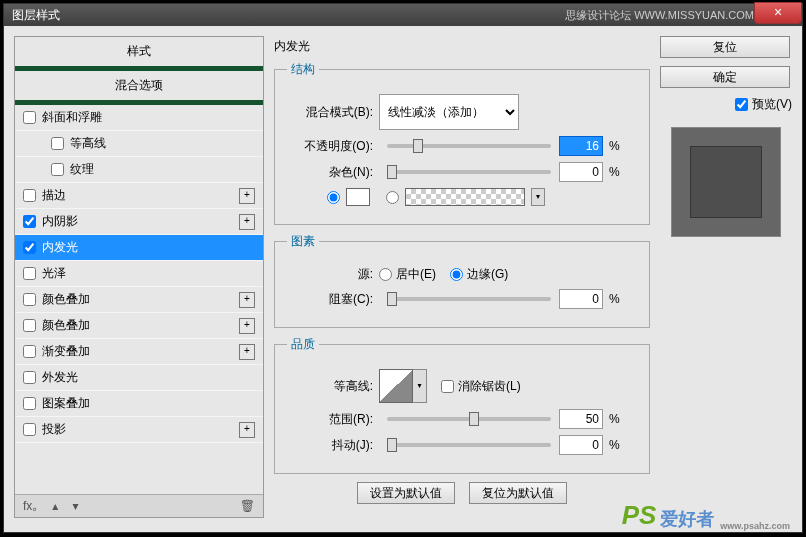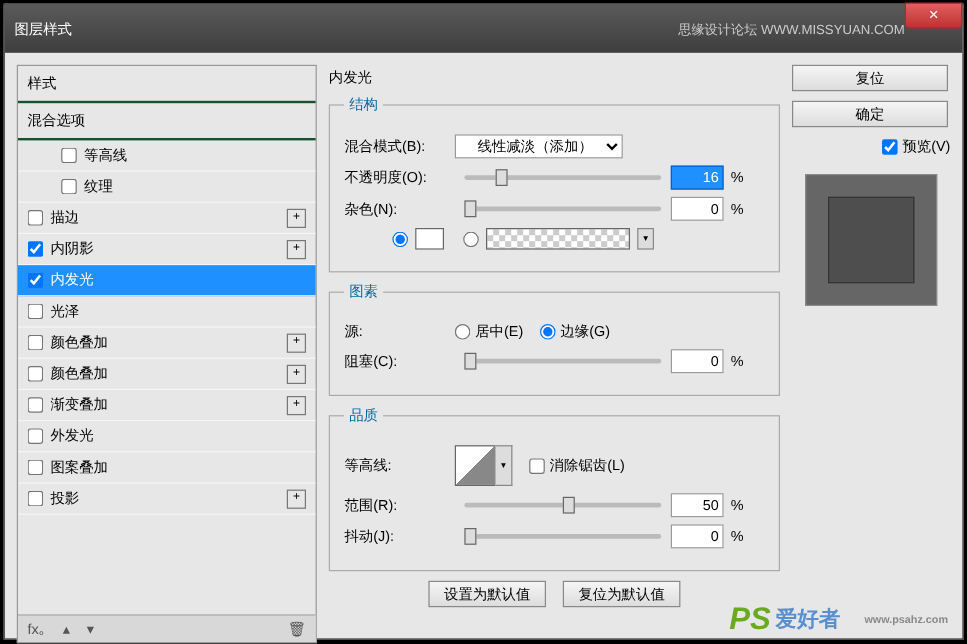--- a/index.html
+++ b/index.html
@@ -1,76 +1,80 @@
 <!DOCTYPE html>
 <html><head>
 <meta charset="utf-8">
 <style>
 * { box-sizing: border-box; margin: 0; padding: 0; font-family: "Microsoft YaHei", SimSun, sans-serif; font-size: 12px; }
 body { background: #000; width: 806px; height: 537px; position: relative; }
 .window { position: absolute; left: 3px; top: 3px; width: 800px; height: 530px; background: #e7e7e7; border: 1px solid #333; }
-.titlebar { height: 40px; background: linear-gradient(#5a5a5a,#3e3e3e); color: #fff; display: flex; align-items: center; padding: 0 8px; position: relative; }
+.titlebar { height: 22px; background: linear-gradient(#5a5a5a,#3e3e3e); color: #fff; display: flex; align-items: center; padding: 0 8px; position: relative; }
 .titlebar .title { flex: 1; }
 .titlebar .forum { color: #ccc; font-size: 11px; margin-right: 40px; }
 .close-btn { position: absolute; right: 0; top: -2px; width: 48px; height: 22px; background: linear-gradient(#e06060,#c03030); border: 1px solid #933; color: #fff; text-align: center; line-height: 18px; font-size: 14px; border-radius: 0 0 4px 4px; }
 .content { display: flex; padding: 10px; height: calc(100% - 26px); gap: 10px; }
 .left { width: 250px; border: 1px solid #999; background: #e7e7e7; display: flex; flex-direction: column; }
-.left-header { padding: 6px 8px; border-bottom: 2px solid #14532d; }
+.left-header { padding: 6px 8px; border-bottom: 5px solid #14532d; text-align: center; }
 .left-item { padding: 4px 8px; display: flex; align-items: center; border-bottom: 1px solid #f5f5f5; height: 26px; }
 .left-item.sub { padding-left: 36px; }
 .left-item.sel { background: #1e90ff; color: #fff; }
 .left-item input[type=checkbox] { margin-right: 6px; }
 .plus-btn { margin-left: auto; width: 16px; height: 16px; border: 1px solid #777; background: #e7e7e7; text-align: center; line-height: 12px; font-size: 10px; }
 .left-footer { margin-top: auto; border-top: 1px solid #aaa; padding: 4px 8px; display: flex; gap: 14px; align-items: center; background: #d8d8d8; }
 .left-footer span { color: #555; cursor: pointer; }
 .center { flex: 1; }
 .center-title { padding: 2px 0 6px 0; }
 fieldset { border: 1px solid #aaa; margin-bottom: 8px; padding: 10px 12px 12px 12px; }
 legend { padding: 0 4px; color: #0369a1; }
 .row { display: flex; align-items: center; margin: 6px 0; }
-.lbl { width: 92px; padding-right: 6px; }
-select { height: 20px; border: 1px solid #999; background: #fff; padding: 0 14px; }
+.lbl { width: 92px; text-align: right; padding-right: 6px; }
+select { height: 36px; border: 1px solid #999; background: #fff; padding: 0 4px; }
 .slider { flex: 1; height: 4px; background: #bbb; margin: 0 8px; position: relative; border-radius: 2px; }
 .slider .thumb { position: absolute; top: -5px; width: 10px; height: 14px; background: #ddd; border: 1px solid #666; }
 input.num { width: 44px; height: 20px; border: 1px solid #999; text-align: right; padding: 0 3px; }
 input.num.sel { background: #1e90ff; color: #fff; border: 1px solid #0060d0; }
 .unit { margin-left: 6px; width: 28px; }
 .color-row { display: flex; align-items: center; gap: 6px; }
 .colorbox { width: 24px; height: 18px; border: 1px solid #666; background: #fff; }
 .gradbox { width: 120px; height: 18px; border: 1px solid #666; background: repeating-conic-gradient(#ccc 0 25%, #fff 0 50%) 0 0/10px 10px; }
 .dropdown-tiny { width:14px; height:18px; border:1px solid #888; background:#ddd; text-align:center; line-height:16px; font-size:8px; }
 .contour-box { width: 34px; height: 34px; border: 1px solid #666; background: linear-gradient(135deg,#fff 50%,#888 50%); }
 .contour-dd { width:14px; height:34px; border:1px solid #888; border-left:none; background:#ddd; text-align:center; line-height:32px; font-size:8px; }
 .default-btns { display: flex; gap: 14px; justify-content: center; margin-top: 6px; }
 button.std { height: 22px; padding: 0 12px; border: 1px solid #888; background: linear-gradient(#f5f5f5,#ddd); cursor: pointer; }
 .right { width: 132px; display: flex; flex-direction: column; gap: 8px; }
 button.rbtn { width: 130px; height: 22px; border: 1px solid #888; background: linear-gradient(#f5f5f5,#ddd); cursor: pointer; }
 .preview-chk { display: flex; align-items: center; justify-content: flex-end; gap: 4px; margin-top: 0; }
 .preview-box { width: 110px; height: 110px; border: 1px solid #888; background: #666; margin: 6px auto 0; display: flex; align-items: center; justify-content: center; }
 .preview-inner { width: 72px; height: 72px; background: #4e4e4e; border: 1px solid #333; }
-.watermark1 { position: absolute; right: 16px; bottom: 6px; color: #8fc040; font-size: 22px; font-weight: bold; display: flex; align-items: center; }
+.watermark1 { position: absolute; right: 16px; bottom: 6px; color: #8fc040; font-size: 22px; font-weight: bold; display: flex; align-items: flex-end; }
 .watermark1 .ps { color: #6aaa20; font-style: italic; font-size: 26px; margin-right: 4px; }
 .watermark1 .cn { color: #5a8fcf; font-size: 18px; }
-.watermark1 .url { font-size: 9px; color: #888; margin-left: 20px; }
+.watermark1 .url { font-size: 9px; color: #888; margin-left: 6px; }
 </style>
 </head>
 <body>
 
 <div class="window">
   <div class="titlebar">
     <span class="title">图层样式</span>
     <span class="forum">思缘设计论坛  WWW.MISSYUAN.COM</span>
     <div class="close-btn">×</div>
   </div>
   <div class="content">
 
     <div class="left">
       <div class="left-header">样式</div>
       <div class="left-header">混合选项</div>
 
+      <div class="left-item">
+          <input type="checkbox" style="">
+          <span>斜面和浮雕</span>
+        </div>
       <div class="left-item sub">
           <input type="checkbox" style="">
           <span>等高线</span>
         </div>
       <div class="left-item sub">
           <input type="checkbox" style="">
           <span>纹理</span>
         </div>
       <div class="left-item">
           <input type="checkbox" style="">

